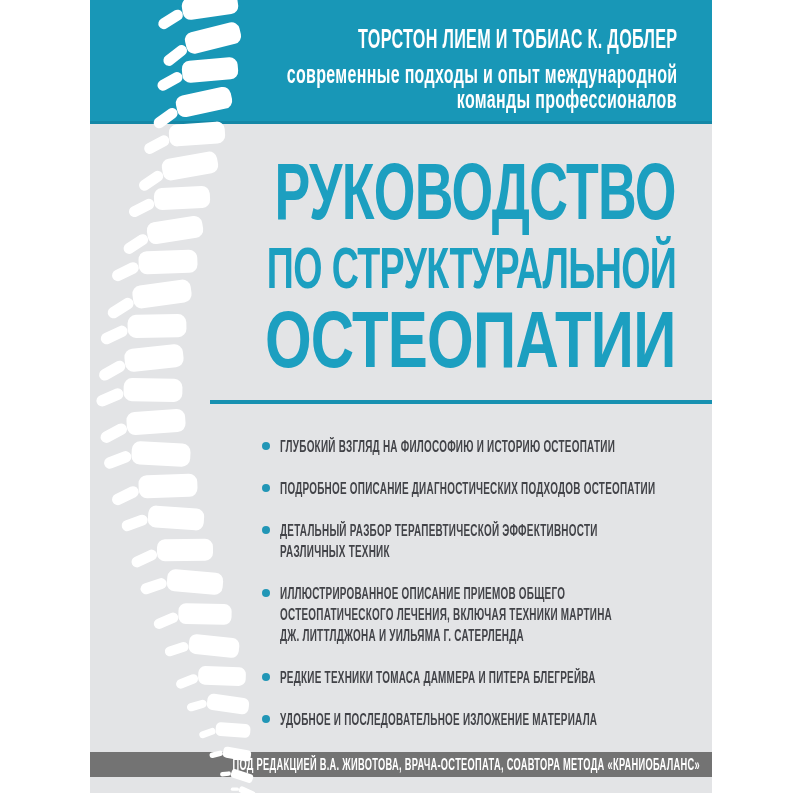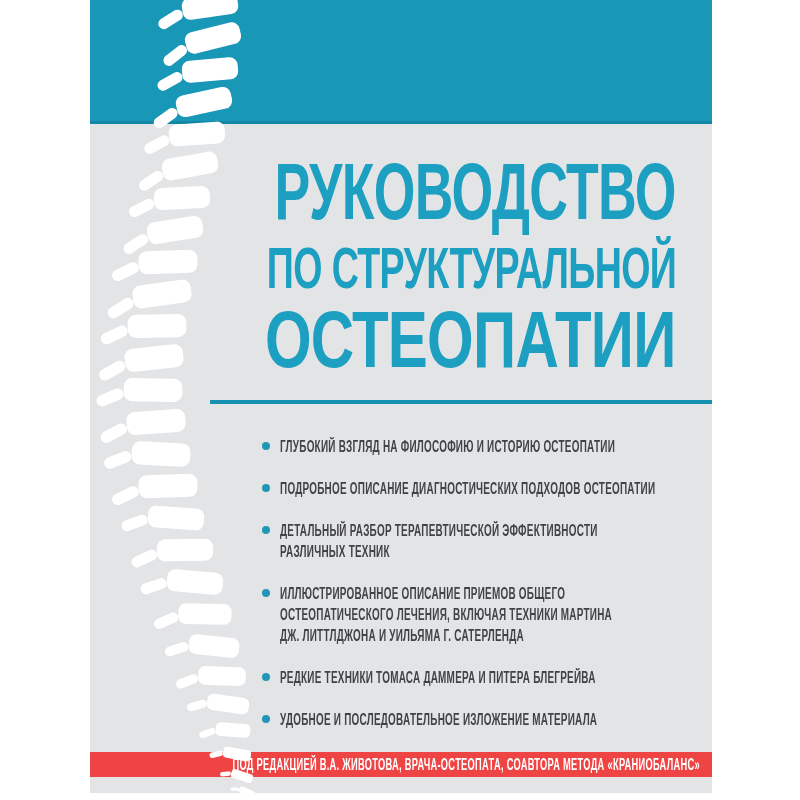--- a/index.html
+++ b/index.html
@@ -16,21 +16,21 @@
   .band-gray{
     position:absolute;left:90px;top:124px;width:622px;height:669px;
     background:#e3e4e6;z-index:1;
   }
   .divider{
     position:absolute;left:210px;top:400px;width:502px;height:4px;
     background:#1791b1;z-index:2;
   }
   .footer-strip{
     position:absolute;left:90px;top:752px;width:622px;height:25px;
-    background:#ef4444;z-index:2;
+    background:#737373;z-index:2;
   }
   
   .header-txt{position:absolute;left:90px;top:0;width:622px;z-index:4;
     display:flex;flex-direction:column;align-items:flex-end;
     padding:26px 35px 0 0;box-sizing:border-box;color:#ffffff;}
   .authors{font-weight:bold;font-size:27px;line-height:27px;white-space:nowrap;
     transform:scaleX(.60);transform-origin:100% 50%;letter-spacing:.5px;}
   .sub1{margin-top:9px;}
   .sub1,.sub2{font-weight:bold;font-size:25px;line-height:25px;white-space:nowrap;
     transform:scaleX(.64);transform-origin:100% 50%;letter-spacing:.5px;}
@@ -61,20 +61,25 @@
 
 <div class="cover">
 
   <div class="band-top"></div>
   <div class="band-gray"></div>
   <div class="divider"></div>
   <div class="footer-strip">
     <div class="footer-txt">ПОД РЕДАКЦИЕЙ В.А. ЖИВОТОВА, ВРАЧА-ОСТЕОПАТА, СОАВТОРА МЕТОДА «КРАНИОБАЛАНС»</div>
   </div>
 
+  <div class="header-txt">
+    <div class="authors">ТОРСТОН ЛИЕМ И ТОБИАС К. ДОБЛЕР</div>
+    <div class="sub1">современные подходы и опыт международной</div>
+    <div class="sub2">команды профессионалов</div>
+  </div>
 
   <div class="title-line title-1">РУКОВОДСТВО</div>
   <div class="title-line title-2">ПО СТРУКТУРАЛЬНОЙ</div>
   <div class="title-line title-3">ОСТЕОПАТИИ</div>
 
   <ul class="bullets">
     <li>
       <span class="dot"></span>
       <div class="btxt">ГЛУБОКИЙ ВЗГЛЯД НА ФИЛОСОФИЮ И ИСТОРИЮ ОСТЕОПАТИИ</div>
     </li>

